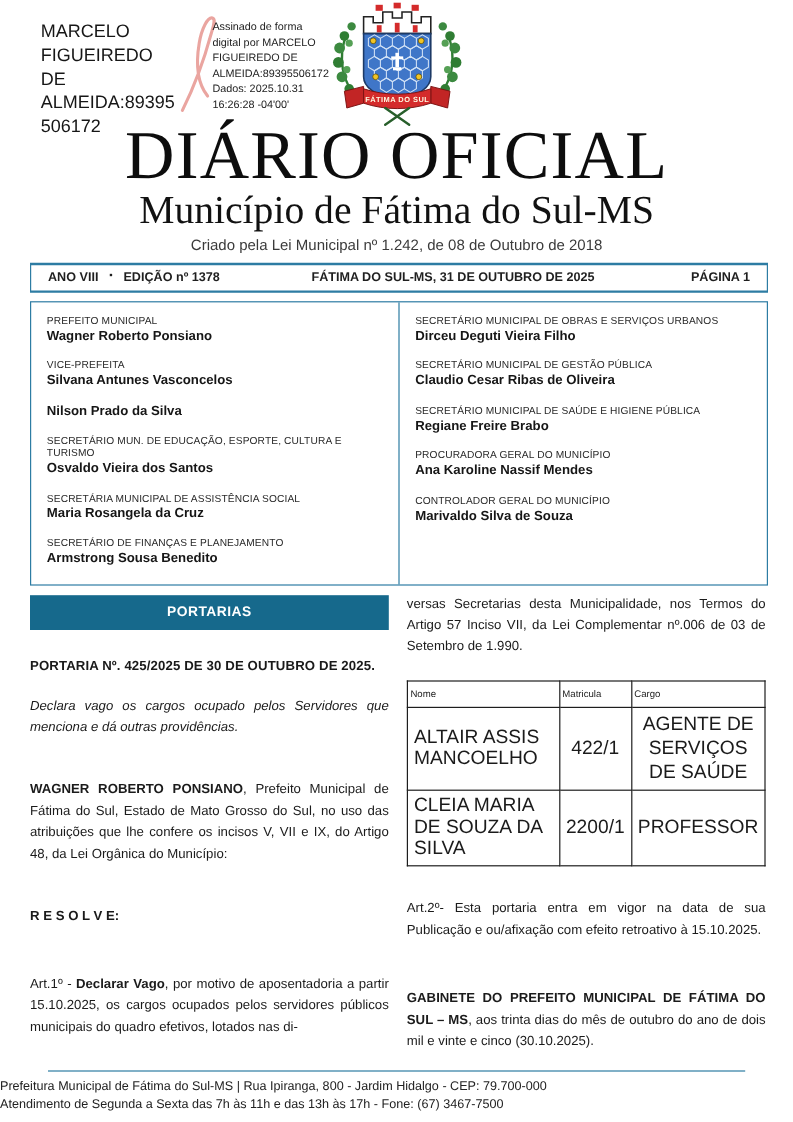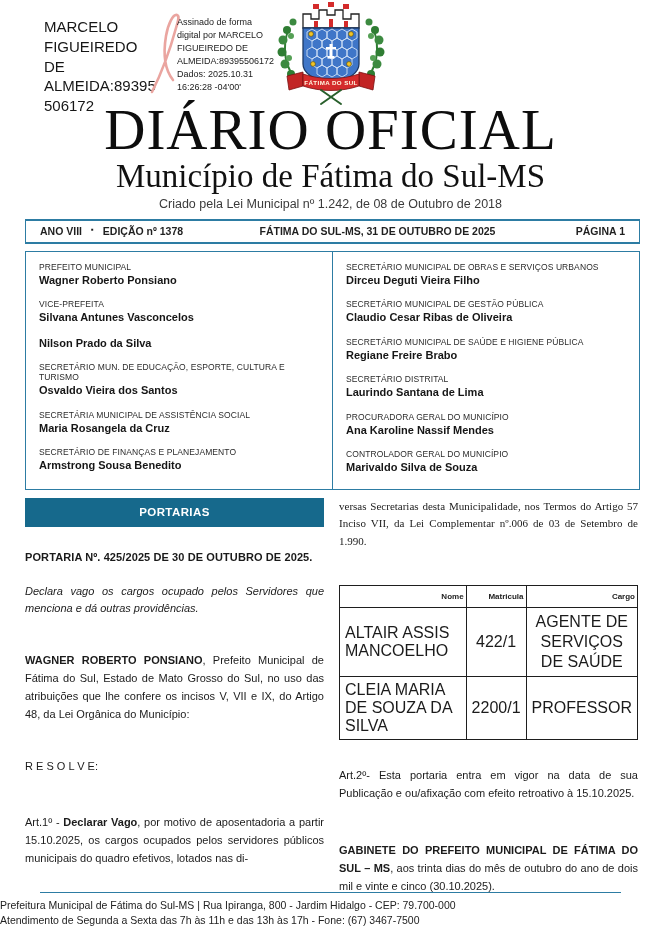--- a/index.html
+++ b/index.html
@@ -5,21 +5,21 @@
   * { margin:0; padding:0; box-sizing:border-box; }
   html,body { background:#888; }
   .page {
     position:relative; width:661px; height:935px; margin:0 auto;
     background:#ffffff; overflow:hidden;
     font-family:"Liberation Sans", sans-serif; color:#1a1a1a;
   }
   
   .top-area { position:relative; height:102px; }
   .sig-name {
-    position:absolute; left:44px; top:17px; width:118px;
+    position:absolute; left:34px; top:17px; width:118px;
     font-size:15px; line-height:1.32; white-space:pre-line; color:#161616;
   }
   .sig-flourish { position:absolute; left:146px; top:10px; }
   .sig-details {
     position:absolute; left:177px; top:16px; width:112px;
     font-size:9px; line-height:1.45; white-space:pre-line; color:#222;
   }
   .crest { position:absolute; left:50%; transform:translateX(-50%); top:2px; }
   
   .masthead { text-align:center; }
@@ -60,27 +60,27 @@
     background:var(--accent); color:#fff; font-weight:bold;
     font-size:11.5px; letter-spacing:0.4px; text-align:center;
     height:30px; line-height:30px;
   }
   .banner.b1 { margin-bottom:13px; }
   .banner.b2 { height:29px; line-height:29px; margin-bottom:24px; }
   .para { font-size:11px; line-height:1.63; text-align:justify; color:#1b1b1b; }
   .doc-heading { font-size:11px; font-weight:bold; margin-bottom:20px; letter-spacing:0.1px; }
   .summary { font-style:italic; margin-bottom:34px; }
   .preamble { margin-bottom:36px; }
-  .resolve { font-size:11px; font-weight:normal; margin-bottom:42px; }
-  .continuation { margin-bottom:34px;font-family:Liberation Serif, serif; }
+  .resolve { font-size:11px; font-weight:bold; margin-bottom:42px; }
+  .continuation { margin-bottom:18px; }
   
   table.servants { border-collapse:collapse; width:100%; margin-bottom:27px; }
   table.servants th, table.servants td { border:1.2px solid #1e1e1e; }
   table.servants th {
-    font-size:8px; font-weight:bold; text-align:right; padding:6px 2px; color:#222;
+    font-size:8px; font-weight:normal; text-align:left; padding:6px 2px; color:#222;
   }
   table.servants td { font-size:16px; padding:4px 5px; color:#1b1b1b; }
   td.c-nome { text-align:left; height:52px; }
   td.c-mat { text-align:center; }
   td.c-cargo { text-align:center; line-height:1.25; }
   tr.r2 td { height:30px; }
   .w-nome { width:57%; } .w-mat { width:16%; } .w-cargo { width:27%; }
   
   .art2 { margin-bottom:39px; }
   .gabinete { margin-bottom:88px; }
@@ -237,24 +237,20 @@
       </div>
       <div class="off-entry">
         <div class="off-role">SECRETÁRIO MUNICIPAL DE GESTÃO PÚBLICA</div>
         <div class="off-name">Claudio Cesar Ribas de Oliveira</div>
       </div>
       <div class="off-entry">
         <div class="off-role">SECRETÁRIO MUNICIPAL DE SAÚDE E HIGIENE PÚBLICA</div>
         <div class="off-name">Regiane Freire Brabo</div>
       </div>
       <div class="off-entry">
-        <div class="off-role">SECRETÁRIO DISTRITAL</div>
-        <div class="off-name">Laurindo Santana de Lima</div>
-      </div>
-      <div class="off-entry">
         <div class="off-role">PROCURADORA GERAL DO MUNICÍPIO</div>
         <div class="off-name">Ana Karoline Nassif Mendes</div>
       </div>
       <div class="off-entry">
         <div class="off-role">CONTROLADOR GERAL DO MUNICÍPIO</div>
         <div class="off-name">Marivaldo Silva de Souza</div>
       </div>
     </div>
   </div>
 

